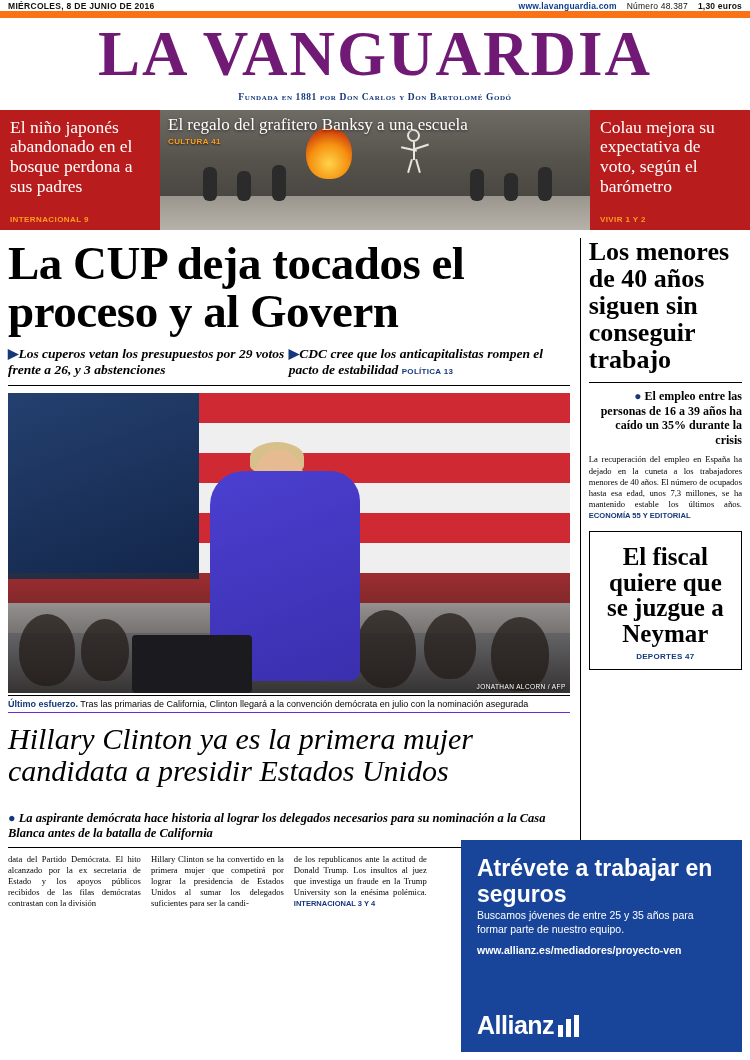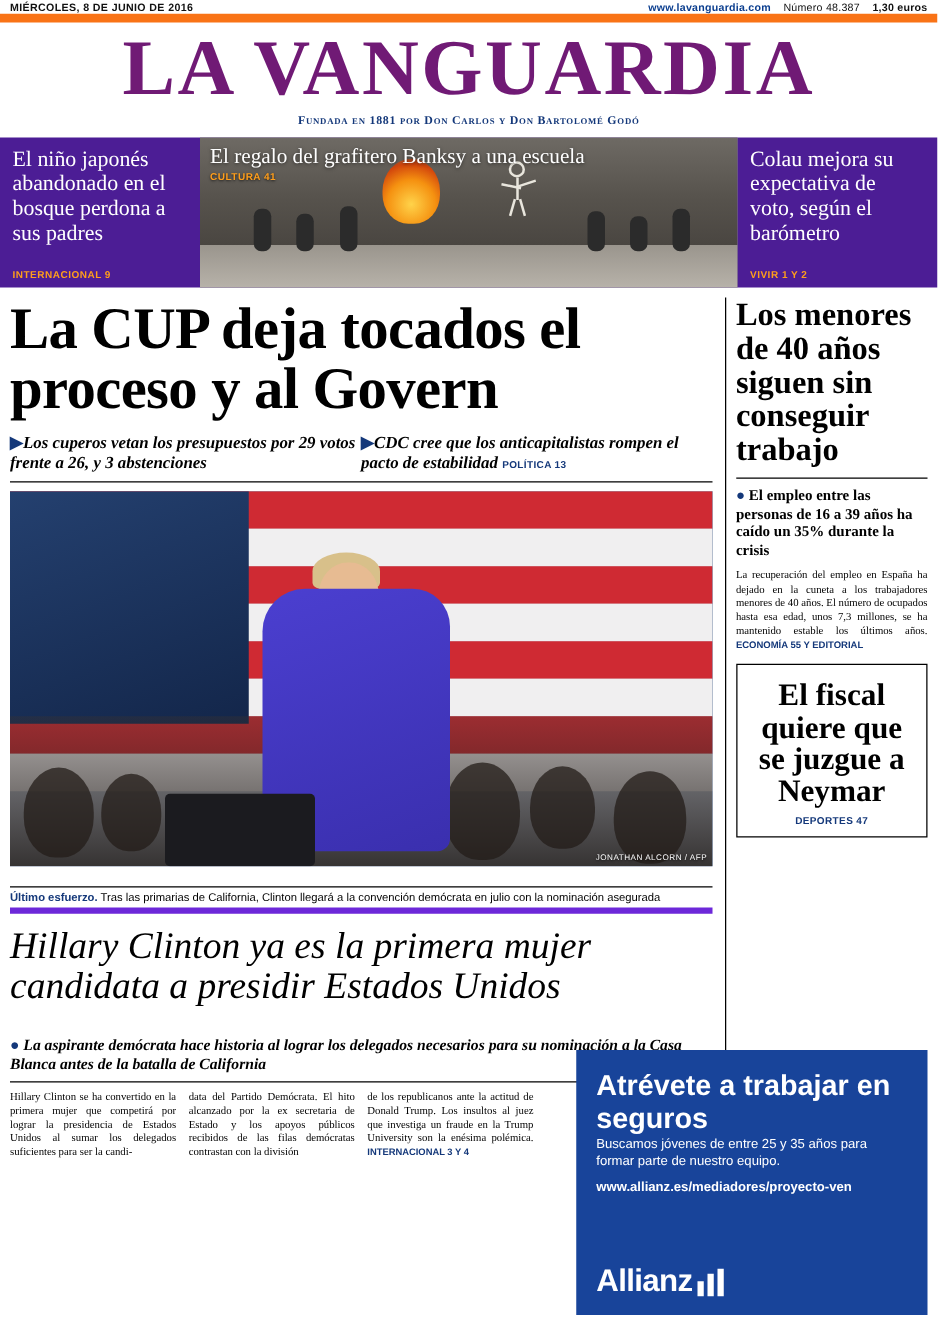--- a/index.html
+++ b/index.html
@@ -46,21 +46,21 @@
     font-variant:small-caps;
     font-size:9.5px;
     letter-spacing:.6px;
     color:#14387a;
     font-weight:700;
   }
 
   
   .strip {
     margin-top:6px;
-    background:#4c1d95;
+    background:#b91c1c;
     height:120px;
     display:flex;
     color:#fff;
     position:relative;
   }
   .strip .col {
     width:160px;
     padding:8px 10px 6px;
     display:flex; flex-direction:column; justify-content:flex-start;
   }
@@ -209,22 +209,22 @@
     background:#1b1b1f; border-radius:4px;
   }
   .photo-credit {
     position:absolute; right:4px; bottom:3px;
     font-family:"Liberation Sans", sans-serif;
     font-size:6.5px; color:#fff; letter-spacing:.4px;
     text-shadow:0 1px 2px rgba(0,0,0,.8);
   }
   .caption {
     border-top:1px solid #000;
-    border-bottom:5px solid #6d28d9;
-    margin-top:16px;
+    border-bottom:1px solid #6d28d9;
+    margin-top:2px;
     padding:3px 0;
     font-family:"Liberation Sans", sans-serif;
     font-size:9px;
   }
   .caption b { color:#14387a; }
 
   .second-head {
     margin-top:10px;
     font-size:30px;
     line-height:1.06;
@@ -257,21 +257,21 @@
     color:#14387a; font-weight:700; font-size:7.5px;
   }
 
   
   .r-head {
     font-size:26px; line-height:1.04; font-weight:700; margin:0;
   }
   .r-bullet {
     margin-top:9px;
     font-size:12px; line-height:1.22; font-weight:700;
-    border-top:1px solid #000; padding-top:6px;
+    border-top:1px solid #000; padding-top:6px;text-align:right;
   }
   .r-bullet .dot { color:#14387a; }
   .r-body {
     margin-top:7px;
     font-size:8.6px; line-height:1.3; text-align:justify;
   }
   .r-body .sec { font-family:"Liberation Sans", sans-serif; color:#14387a; font-weight:700; font-size:7.6px; }
 
   .box {
     margin-top:10px;
@@ -419,22 +419,22 @@
       </div>
 
       <h2 class="second-head">Hillary Clinton ya es la primera mujer candidata a presidir Estados Unidos</h2>
 
       <div class="second-sub">
         <span class="dot">●</span>
         <span>La aspirante demócrata hace historia al lograr los delegados necesarios para su nominación a la Casa Blanca antes de la batalla de California</span>
       </div>
 
       <div class="body-cols">
+        <p>data del Partido Demócrata. El hito alcanzado por la ex secretaria de Estado y los apoyos públicos recibidos de las filas demócratas contrastan con la división</p>
         <p>Hillary Clinton se ha convertido en la primera mujer que competirá por lograr la presidencia de Estados Unidos al sumar los delegados suficientes para ser la candi-</p>
-        <p>data del Partido Demócrata. El hito alcanzado por la ex secretaria de Estado y los apoyos públicos recibidos de las filas demócratas contrastan con la división</p>
         <p><span>de los republicanos ante la actitud de Donald Trump. Los insultos al juez que investiga un fraude en la Trump University son la enésima polémica.</span> <span class="sec">INTERNACIONAL 3 Y 4</span></p>
       </div>
     </div>
 
     <div class="right-col">
       <h2 class="r-head">Los menores de 40 años siguen sin conseguir trabajo</h2>
 
       <div class="r-bullet">
         <span class="dot">●</span>
         <span>El empleo entre las personas de 16 a 39 años ha caído un 35% durante la crisis</span>

